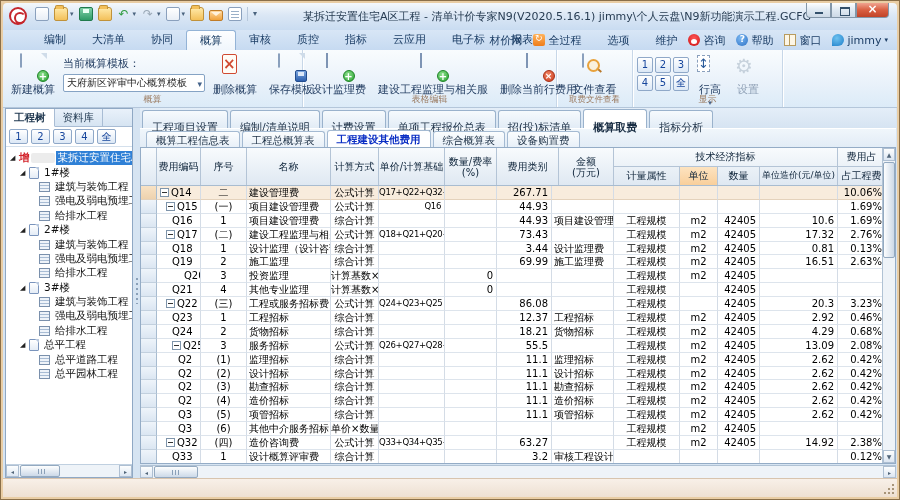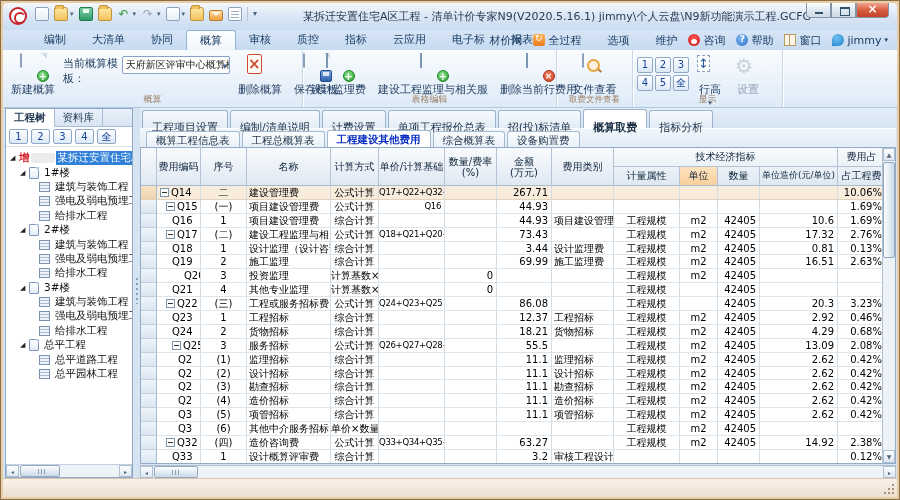--- a/index.html
+++ b/index.html
@@ -70,21 +70,21 @@
   .bi-table{width:24px;height:22px;margin:2px auto;border:1px solid #7e94b4;background:
     linear-gradient(#c8d8ec,#c8d8ec) 0 0/100% 5px no-repeat,
     repeating-linear-gradient(#fff 0 4px,#a8bcd4 4px 5px),
     #fff;}
   .badge-x{background:radial-gradient(circle at 40% 35%,#f08868,#cc3a1c);border:1px solid #a62e14;font-size:9px;}
   .bi-mag{width:22px;height:24px;margin:1px auto;background:linear-gradient(#fff,#eef3f8);border:1px solid #8aa0bd;border-radius:2px;}
   .bi-mag::after{content:"";position:absolute;left:5px;top:5px;width:9px;height:9px;border:2px solid #e8a23c;border-radius:50%;background:rgba(255,236,200,.6);}
   .bi-mag::before{content:"";position:absolute;left:14px;top:15px;width:6px;height:2px;background:#b8782a;transform:rotate(40deg);}
   .bi-rowh{width:22px;height:22px;margin:2px auto;border:1px dashed #8aa0bd;background:#fff;color:#2a5a9a;font-size:13px;line-height:20px;text-align:center;}
   .bi-gear{font-size:20px;line-height:24px;text-align:center;color:#93a5b6;}
-  .tplcol{display:flex;flex-direction:row;gap:3px;padding-top:3px;}
+  .tplcol{display:flex;flex-direction:column;gap:3px;padding-top:3px;}
   .tpllabel{font-size:11px;color:#1f3a5f;}
   .combo{width:142px;height:18px;background:#fff;border:1px solid #85a3c4;border-radius:2px;font-size:10px;line-height:16px;padding:0 14px 0 3px;position:relative;white-space:nowrap;overflow:hidden;color:#222;}
   .combo::after{content:"▾";position:absolute;right:2px;top:1px;font-size:9px;color:#44628a;}
   .dispgrid{display:grid;grid-template-columns:repeat(3,16px);grid-auto-rows:16px;gap:2px;padding-top:4px;}
   .sqbtn{border:1px solid #8fa8c8;background:linear-gradient(#ffffff,#dce8f6);border-radius:2px;font-size:10px;line-height:14px;text-align:center;color:#16459c;}
   .rowhbtn .cap{font-size:11px;}
   .rowhbtn::after{content:"▾";font-size:7px;color:#44628a;}
   .disabled{opacity:.45;}
   
   .workspace{position:absolute;left:2px;top:107px;right:2px;bottom:21px;background:#d6e4f2;}
@@ -504,27 +504,27 @@
         <div class="gridinner">
           <div class="gridcols">
             <div class="thead">
               <div class="th c-rh"></div>
               <div class="th c-code">费用编码</div>
               <div class="th c-seq">序号</div>
               <div class="th c-name">名称</div>
               <div class="th c-calc">计算方式</div>
               <div class="th c-basis">单价/计算基础</div>
               <div class="th c-rate">数量/费率(%)</div>
+              <div class="th c-cat">费用类别</div>
               <div class="th c-amt">
                   <div>
                     <div>金额</div>
                     <div>(万元)</div>
                   </div>
                 </div>
-              <div class="th c-cat">费用类别</div>
               <div class="hgroup" style="width:224px;">
                 <div class="hg-top">技术经济指标</div>
                 <div class="hg-sub">
                   <div class="th2 c-attr">计量属性</div>
                   <div class="th2 c-unit peach">单位</div>
                   <div class="th2 c-qty">数量</div>
                   <div class="th2 c-up" style="font-size:9px;">单位造价(元/单位)</div>
                 </div>
               </div>
               <div class="hgroup" style="width:48px;">

